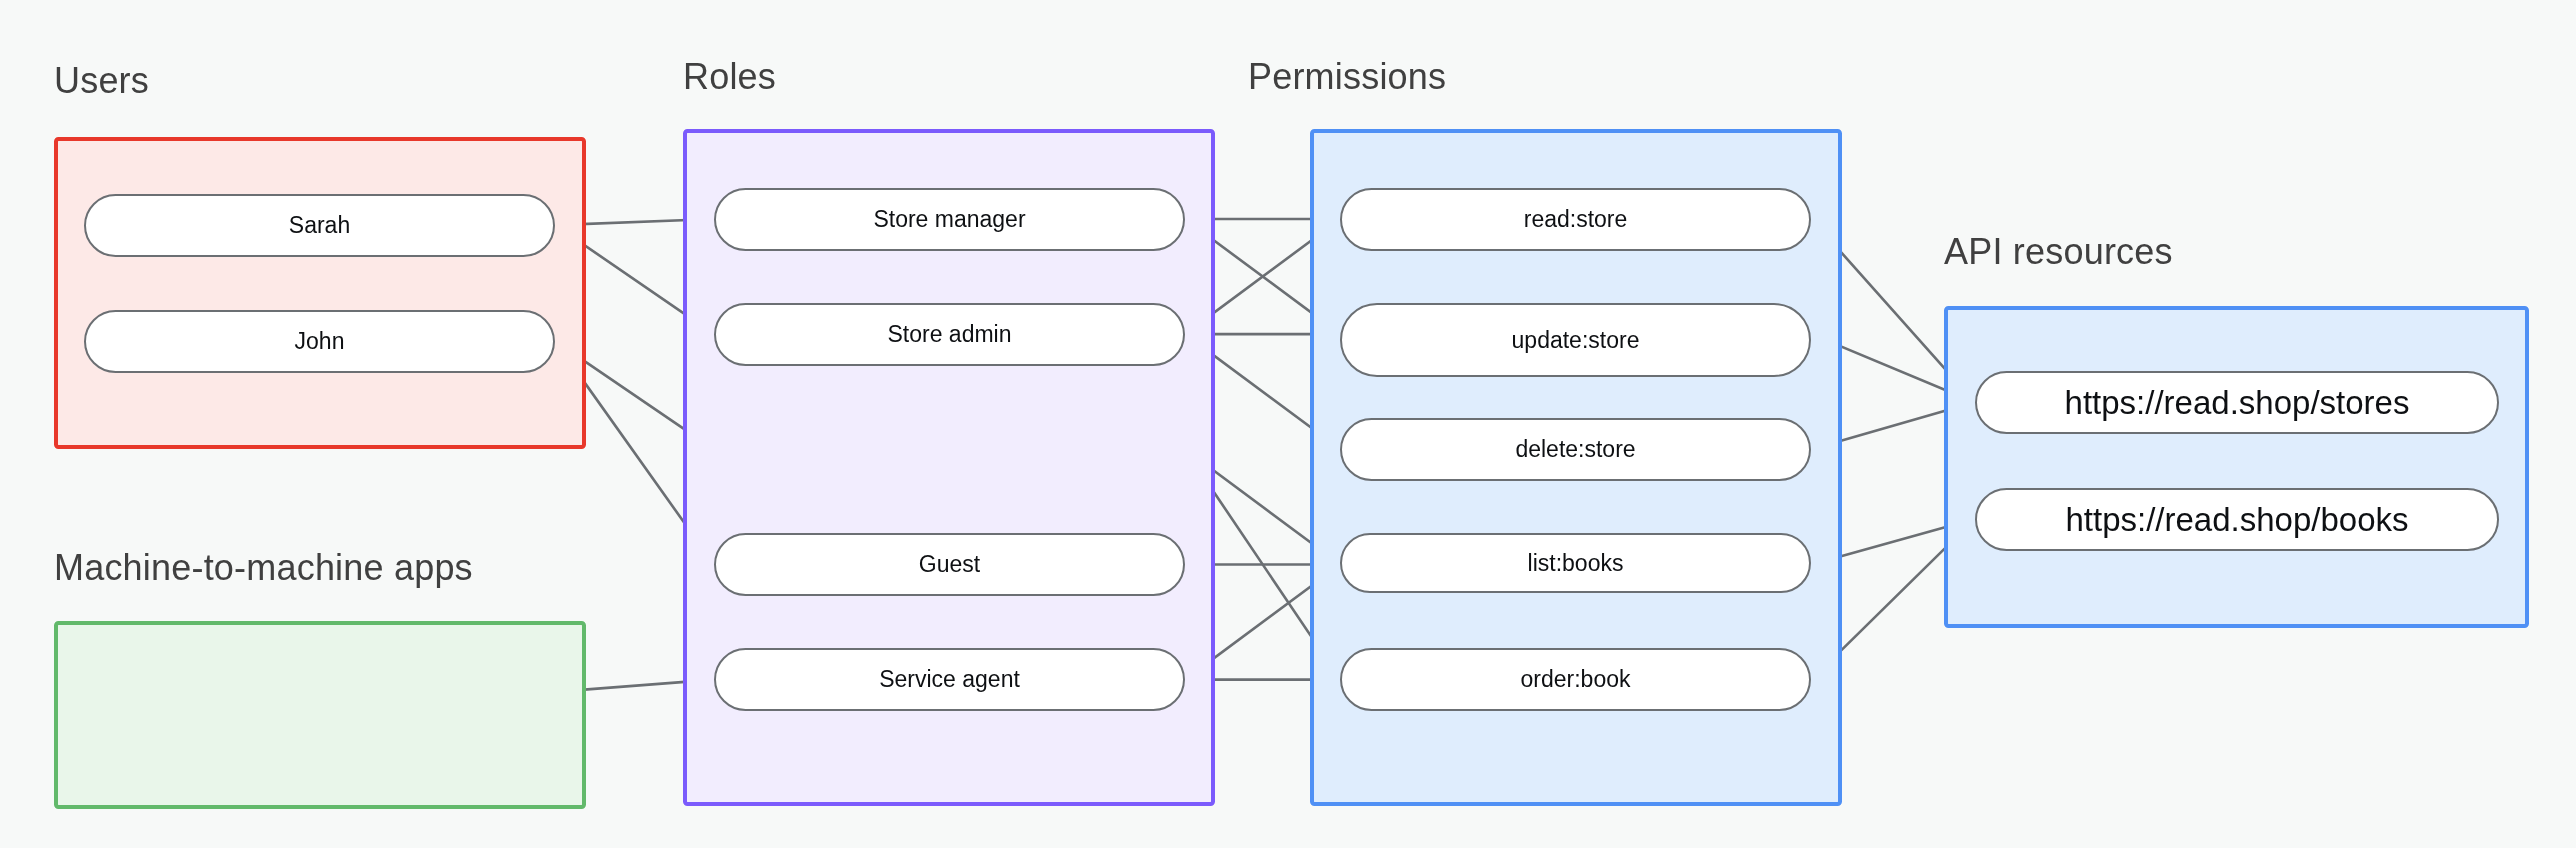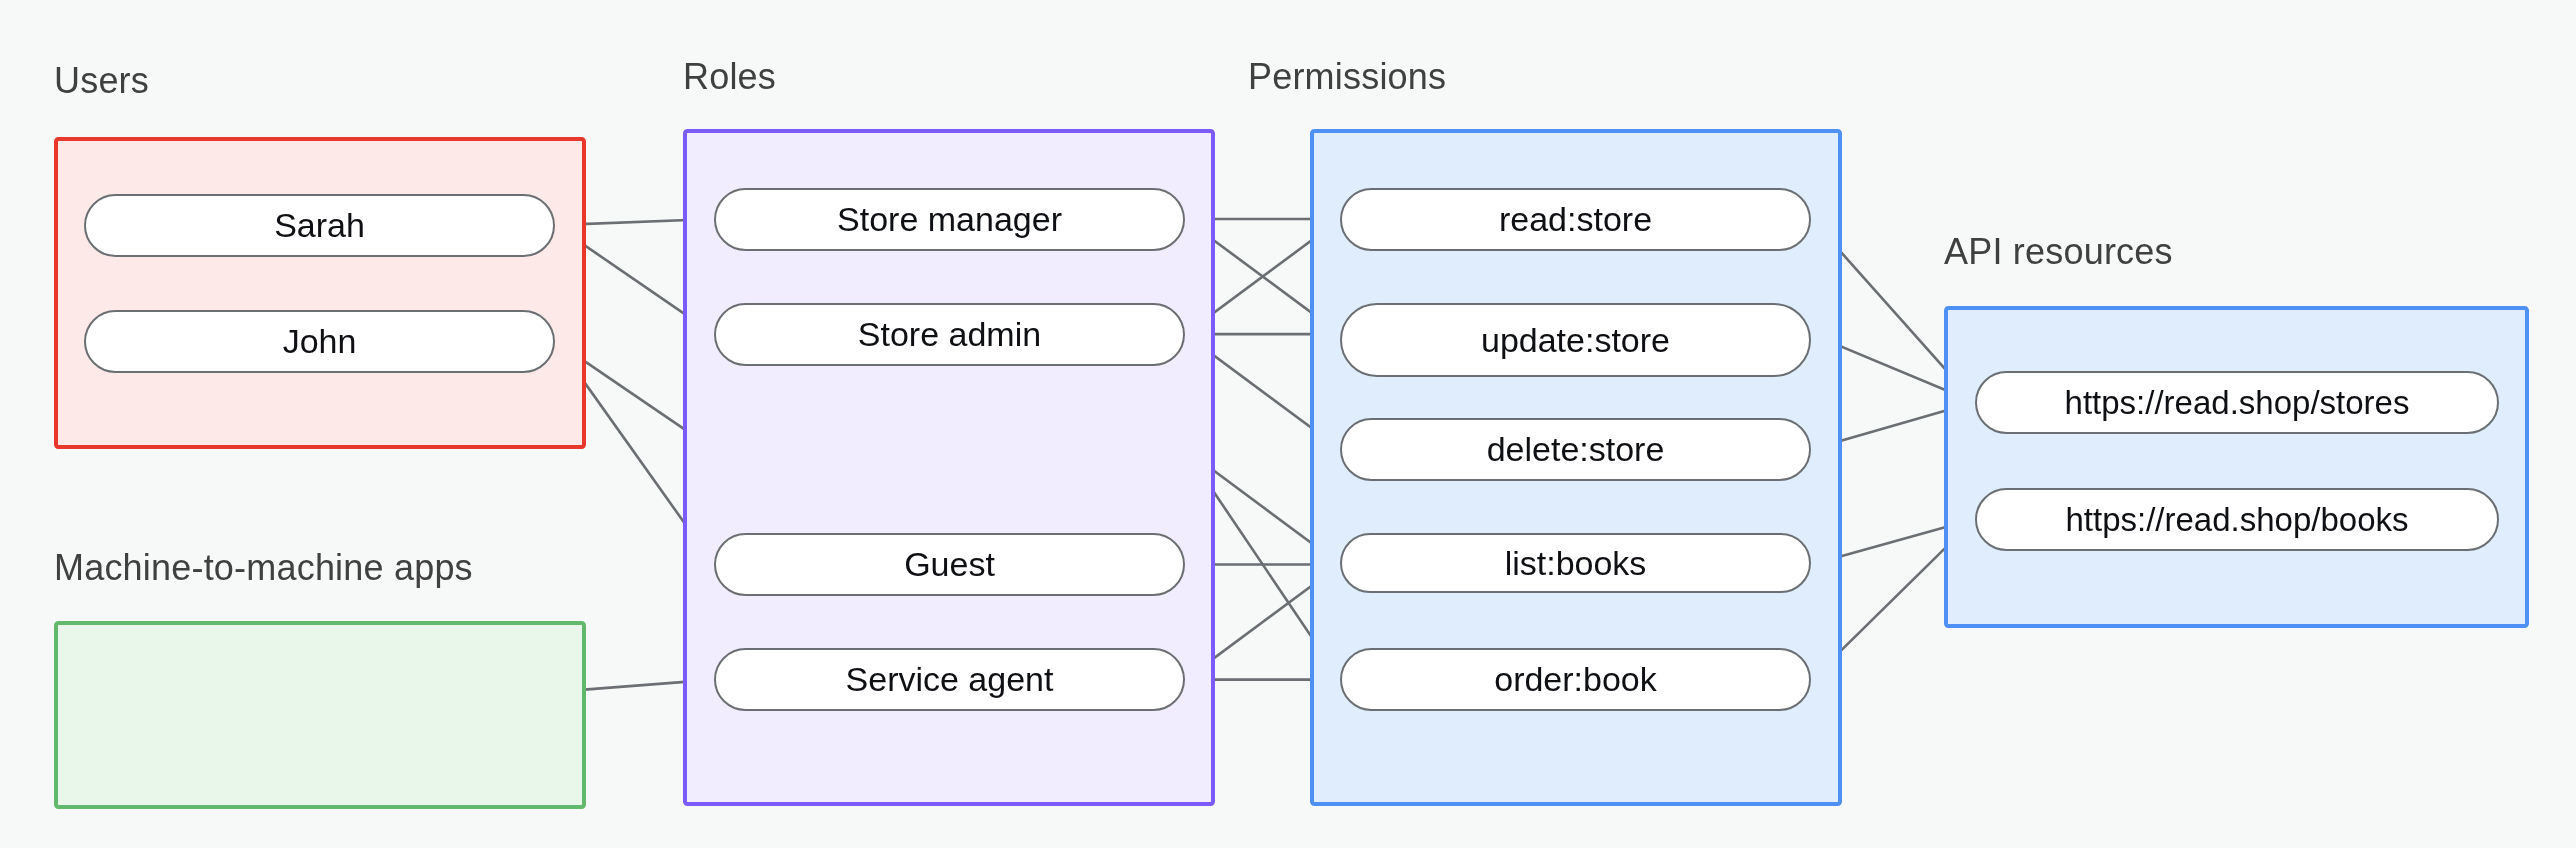--- a/index.html
+++ b/index.html
@@ -27,21 +27,21 @@
   }
   .pill{
     position:absolute;
     box-sizing:border-box;
     background:#FFFFFF;
     border:2.6px solid #6B6F73;
     border-radius:872px;
     display:flex;
     align-items:center;
     justify-content:center;
-    font-size:34px;
+    font-size:23px;
     color:#0E1013;
     white-space:nowrap;
   }
   .pill.url{font-size:33px;}
 </style>
 </head>
 <body>
 
 <div id="stage">
   <svg id="edges" viewBox="0 0 2952 972" width="2576" height="848">

